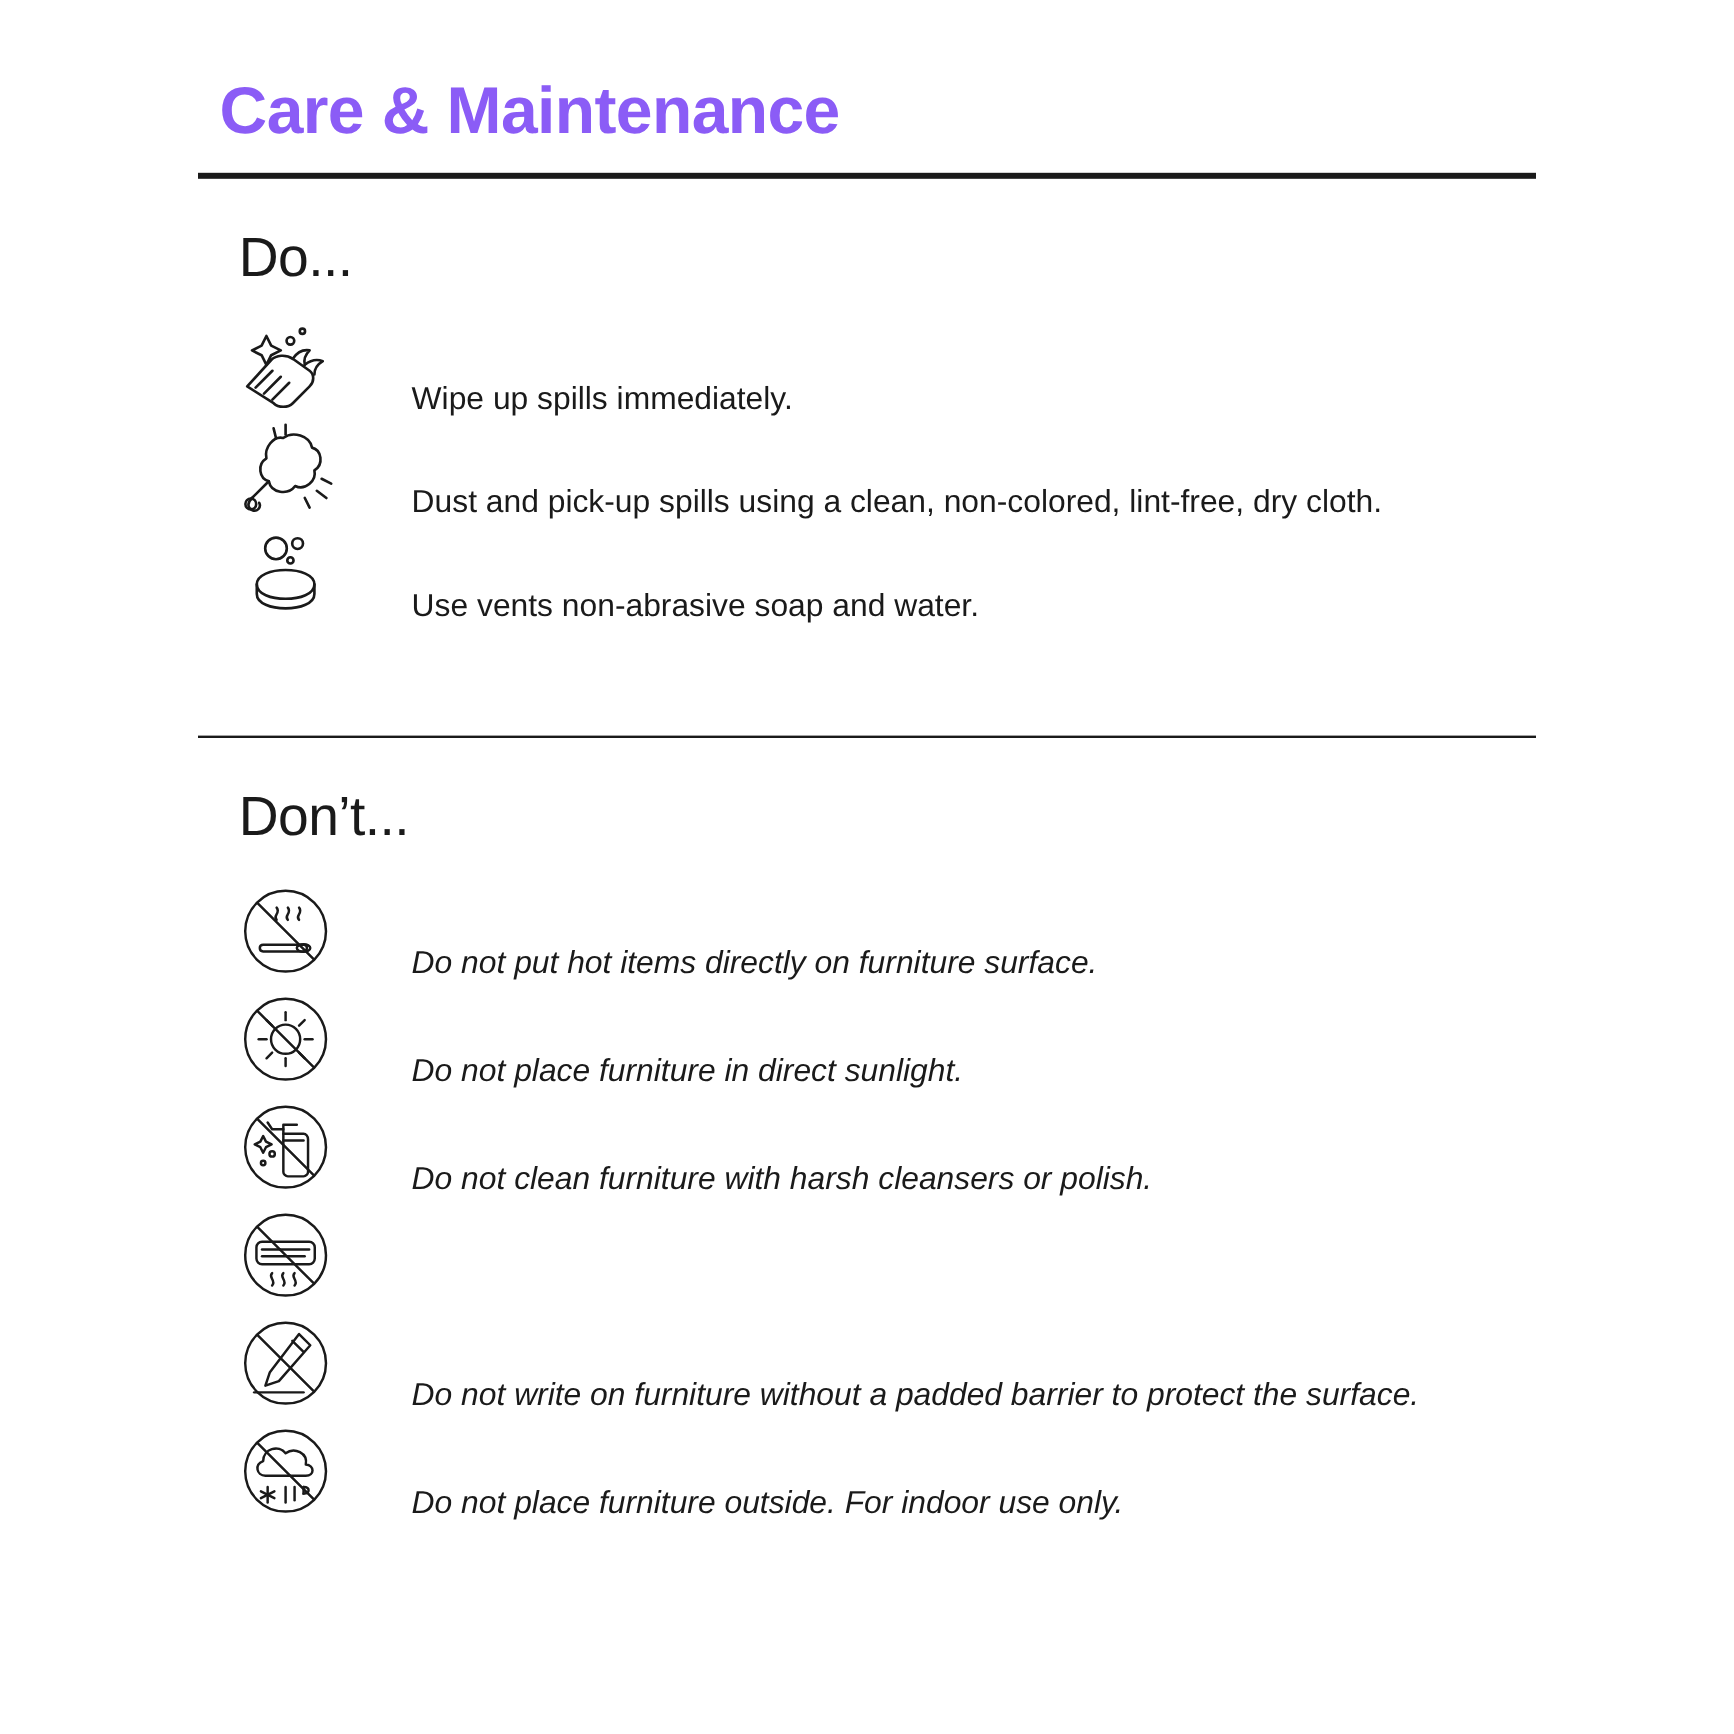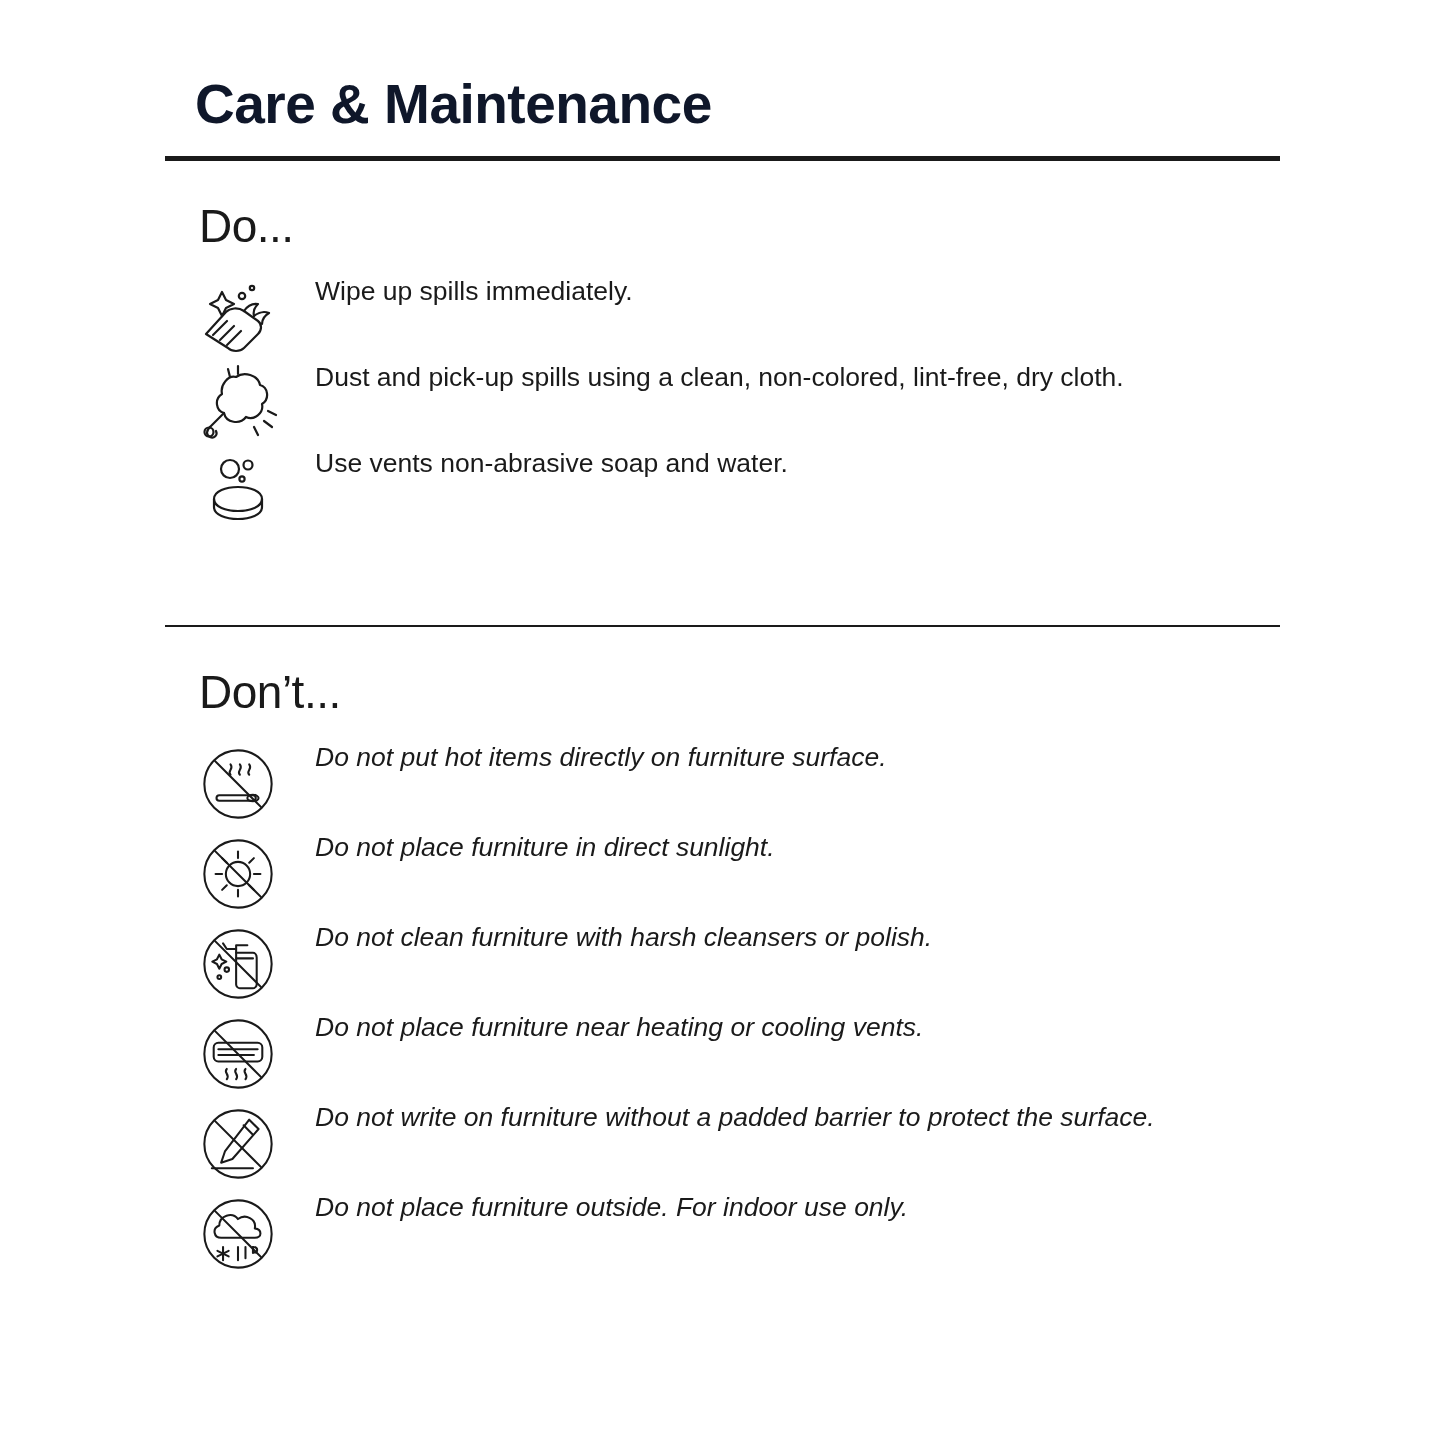--- a/index.html
+++ b/index.html
@@ -18,23 +18,23 @@
     position: relative;
     width: 1445px;
     height: 1445px;
     box-sizing: border-box;
     padding: 60px 165px 0 165px;
   }
   .doc-title {
     font-size: 55px;
     font-weight: bold;
     letter-spacing: -0.5px;
-    margin: 12px;
+    margin: 0;
     padding: 0 0 8px 18px;
-    color: #0f172a;
+    color: #8b5cf6;
   }
   .rule-thick {
     border-top: 5px solid #1a1a1a;
     margin: 12px 0 0 0;
   }
   .rule-thin {
     border-top: 2px solid #1a1a1a;
     margin: 0;
   }
   .section {
@@ -46,22 +46,23 @@
     margin: 38px 0 22px 16px;
     letter-spacing: -0.5px;
   }
   .items {
     margin: 0;
     padding: 0;
     list-style: none;
   }
   .item {
     display: flex;
-    align-items: flex-start;
+    align-items: flex-end;
     min-height: 86px;
+    gap: 28px;
   }
   .item-icon {
     width: 110px;
     min-width: 110px;
     height: 86px;
     display: flex;
     align-items: center;
     justify-content: center;
   }
   .item-text {
@@ -210,21 +211,20 @@
             <circle cx="46" cy="46" r="36"></circle>
             <path d="M21 21 L71 71"></path>
             <rect x="20" y="34" width="52" height="20" rx="5"></rect>
             <path d="M25 41 L67 41"></path>
             <path d="M25 47 L63 47"></path>
             <path d="M34 62 C30 66 38 68 34 73"></path>
             <path d="M44 62 C40 66 48 68 44 73"></path>
             <path d="M54 62 C50 66 58 68 54 73"></path>
           </svg>
         </span>
-        <span class="item-text">Do not place furniture near heating or cooling vents.</span>
       </li>
 
       <li class="item">
         <span class="item-icon">
           <svg width="92" height="86" viewBox="0 0 92 92" fill="none" stroke="#1a1a1a" stroke-width="2.2" stroke-linecap="round" stroke-linejoin="round">
             <circle cx="46" cy="46" r="36"></circle>
             <path d="M21 21 L71 71"></path>
             <path d="M58 20 L68 30 L40 62 L28 66 L32 54 Z"></path>
             <path d="M52 26 L62 36"></path>
             <path d="M18 72 L62 72"></path>

